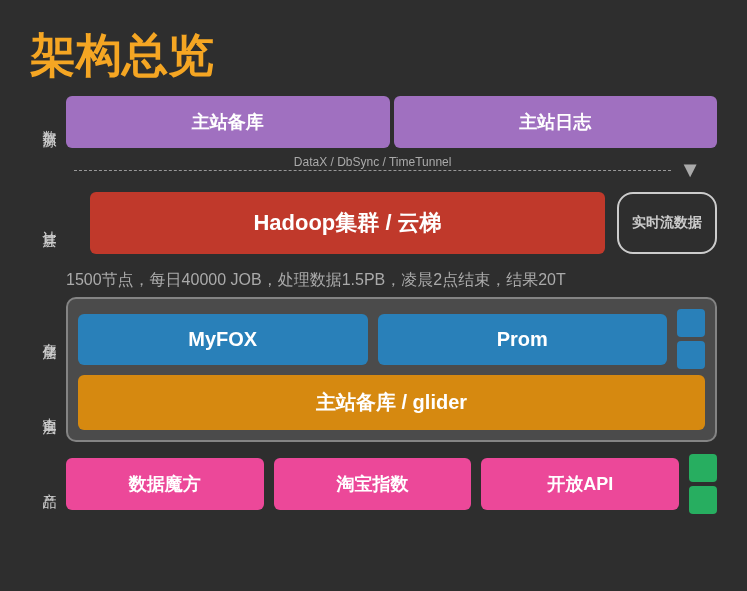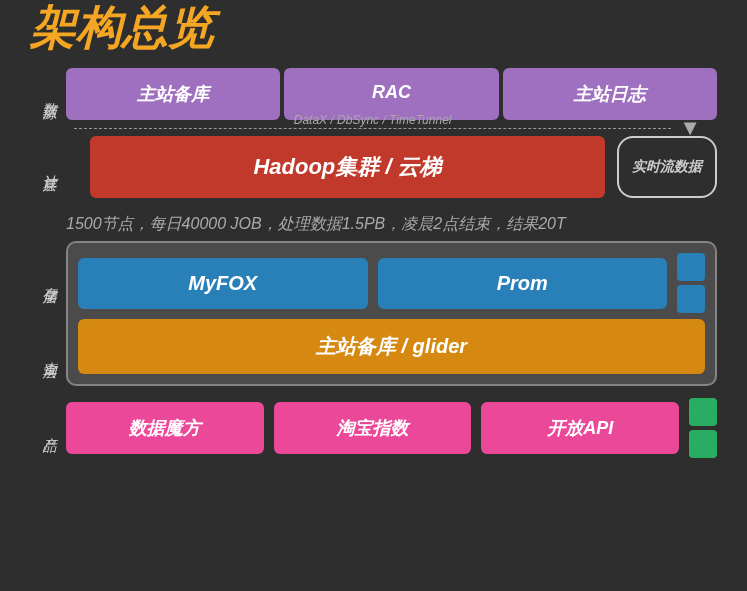--- a/index.html
+++ b/index.html
@@ -10,22 +10,21 @@
       font-family: 'Microsoft YaHei', 'PingFang SC', SimHei, sans-serif;
       overflow: hidden;
       position: relative;
     }
 
     .main-container {
       width: 747px;
       height: 591px;
       background: #2e2e2e;
       position: relative;
-      padding: 4px 30px;
-      font-style: italic;
+      padding: 32px 30px;
     }
 
     .page-title {
       font-size: 46px;
       font-weight: bold;
       color: #f5a623;
       margin-bottom: 18px;
       line-height: 1;
     }
 
@@ -205,21 +204,21 @@
       width: 28px;
       height: 28px;
       background: #27ae60;
       border-radius: 4px;
     }
 
     .arrow-container {
       display: flex;
       padding-left: 36px;
       align-items: center;
-      height: 16px;
+      height: 44px;
       position: relative;
     }
 
     .arrow-main {
       flex: 1;
       position: relative;
       height: 28px;
     }
   </style>
 </head>
@@ -228,21 +227,20 @@
 <div class="main-container">
   <div class="page-title">架构总览</div>
 
   <div class="architecture-diagram">
 
     <div class="layer-row">
       <div class="layer-label">数据源</div>
       <div class="layer-content">
         <div class="data-source-boxes">
           <div class="purple-box">主站备库</div>
-          <div class="purple-box">RAC</div>
           <div class="purple-box">主站日志</div>
         </div>
       </div>
     </div>
 
     <div class="arrow-container">
       <div class="arrow-main">
         <div style="display:flex; align-items:center; height:28px; position:relative;">
           <div style="flex:1; border-top: 1px dashed #999; margin: 0 8px; position:relative;">
             <span style="position:absolute; top:-16px; left:50%; transform:translateX(-50%); color:#aaa; font-size:12px; white-space:nowrap;">DataX / DbSync / TimeTunnel</span>

